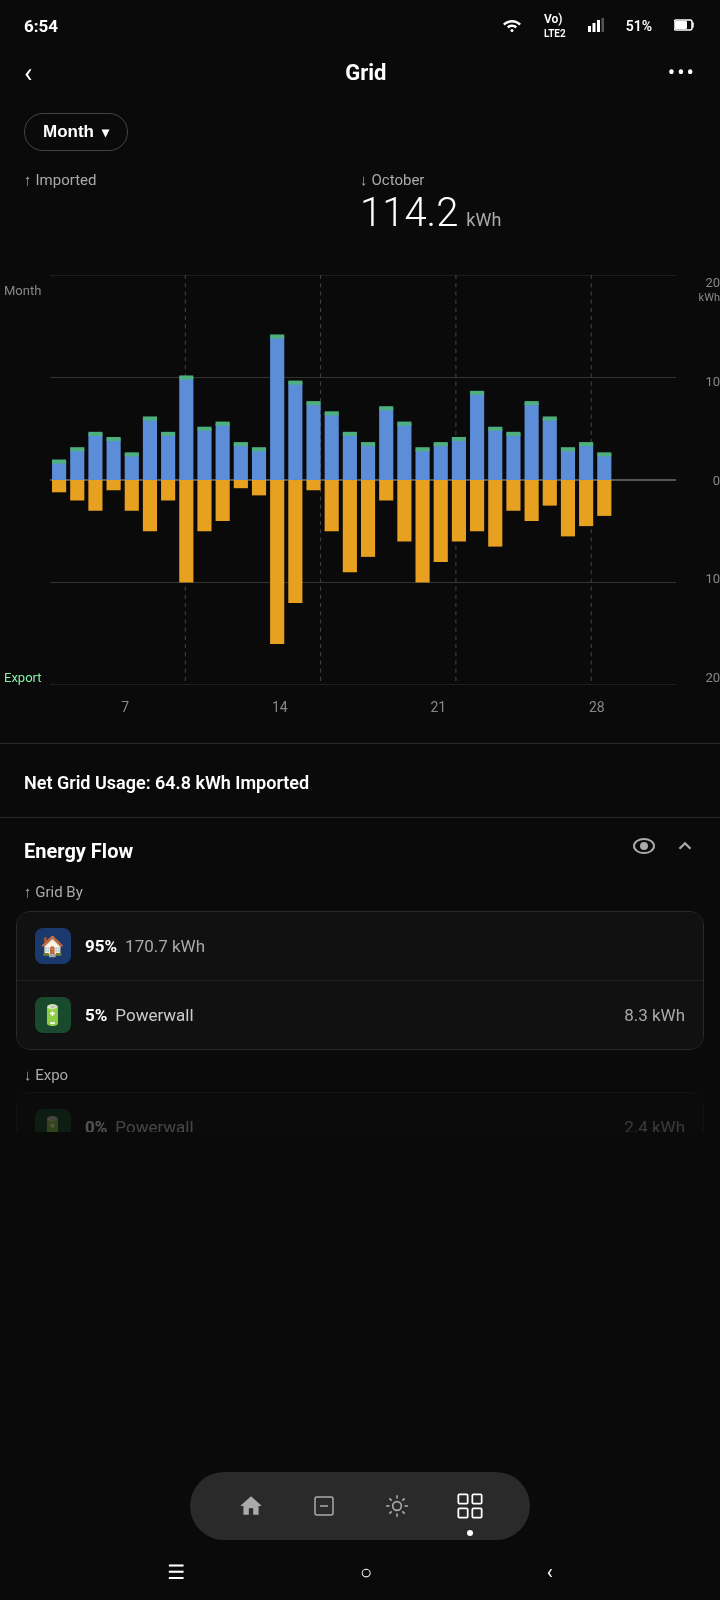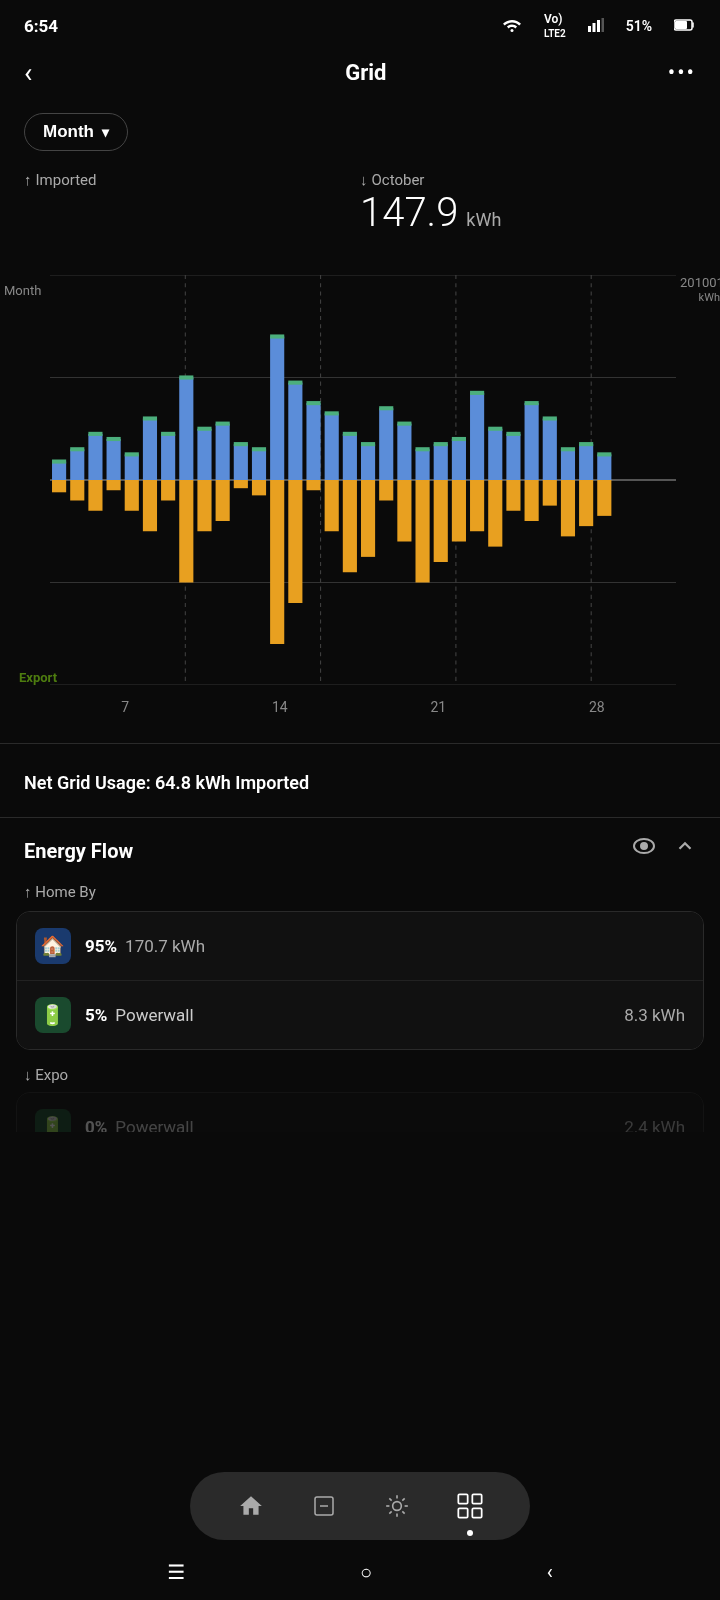--- a/index.html
+++ b/index.html
@@ -118,32 +118,31 @@
     .chart-label-import {
       position: absolute;
       top: 28px;
       left: 4px;
       font-size: 13px;
       color: #888;
     }
     .chart-label-export {
       position: absolute;
       bottom: 50px;
-      left: 19px;
+      left: 4px;
       font-size: 13px;
-      color: #4d7c0f;
-      font-weight: bold;
+      color: #86efac;
     }
     .chart-y-right {
       position: absolute;
       right: 0;
       top: 0;
       bottom: 0;
       display: flex;
-      flex-direction: row;
+      flex-direction: column;
       justify-content: space-between;
       font-size: 13px;
       color: #888;
       padding: 20px 0 50px;
       width: 40px;
       text-align: right;
     }
     .chart-y-right .kwh-label {
       position: absolute;
       top: 36px;
@@ -382,21 +381,21 @@
       <span class="stat-arrow">↑</span>
       <span>Imported</span>
     </div>
   </div>
   <div class="stat-block">
     <div class="stat-label">
       <span class="stat-arrow">↓</span>
       <span>October</span>
     </div>
     <div>
-      <span class="stat-value">147.9</span>
+      <span class="stat-value">114.2</span>
       <span class="stat-unit">kWh</span>
     </div>
   </div>
 </div>
 
 <div class="chart-container">
   <span class="chart-label-import">Month</span>
   <span class="chart-label-export">Export</span>
 
   <div class="chart-y-right">
@@ -606,21 +605,21 @@
     </span>
     <span class="chevron-up-icon">
       <svg width="22" height="22" viewBox="0 0 24 24" fill="none" stroke="#aaa" stroke-width="2.5">
         <polyline points="6,15 12,9 18,15"></polyline>
       </svg>
     </span>
   </div>
 </div>
 
 <div class="sub-label">
-  <span>↑ Home By</span>
+  <span>↑ Grid By</span>
 </div>
 
 <div class="energy-card">
   <div class="energy-item">
     <div class="energy-icon home">🏠</div>
     <span class="energy-pct">95%</span>
     <span class="energy-value">170.7 kWh</span>
   </div>
   <div class="energy-item">
     <div class="energy-icon powerwall">🔋</div>

